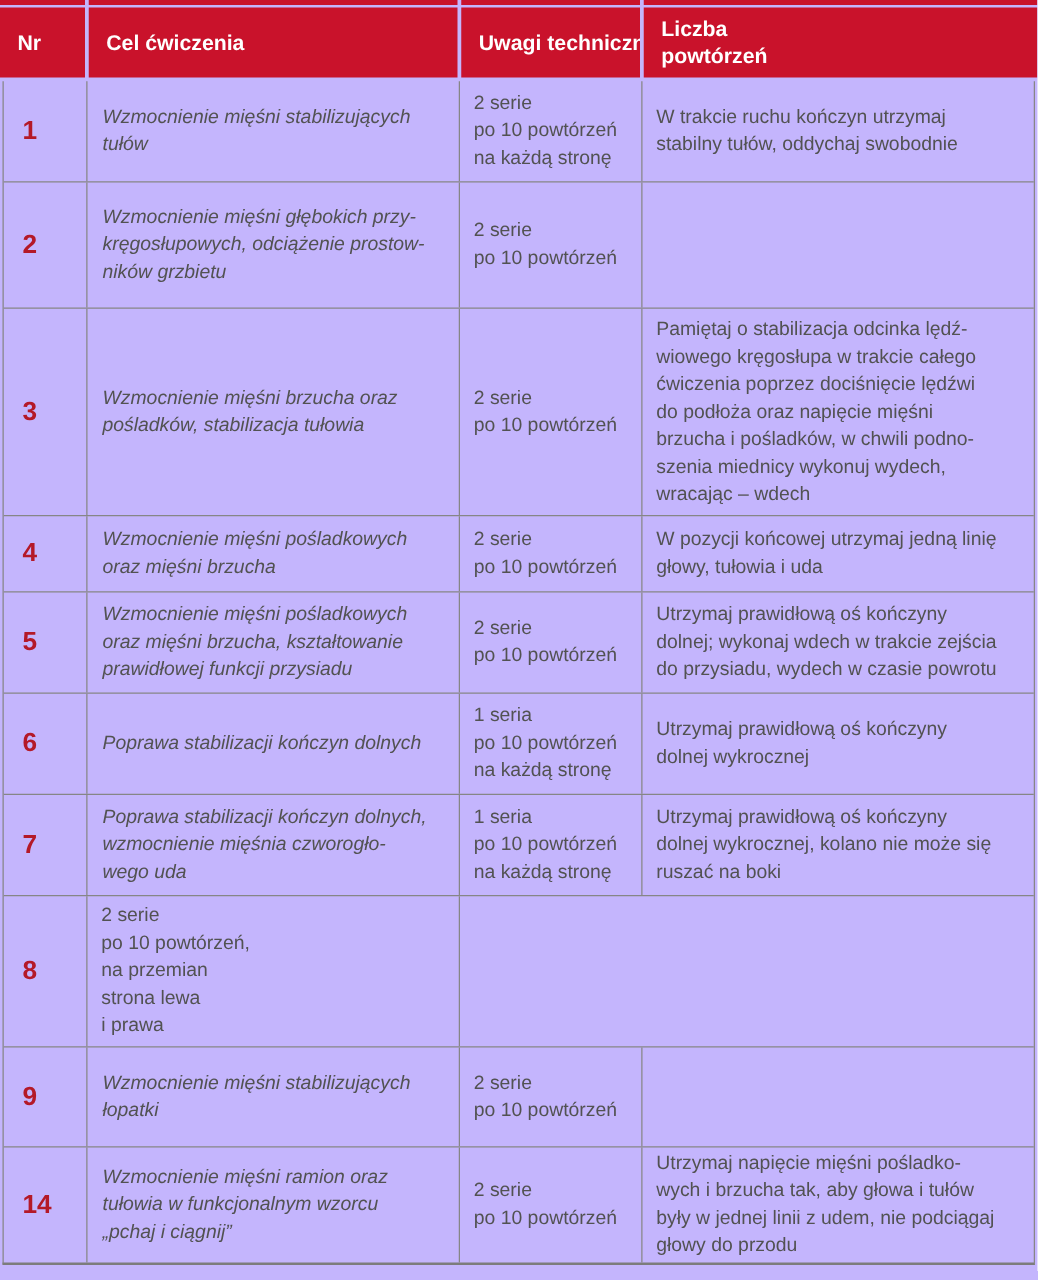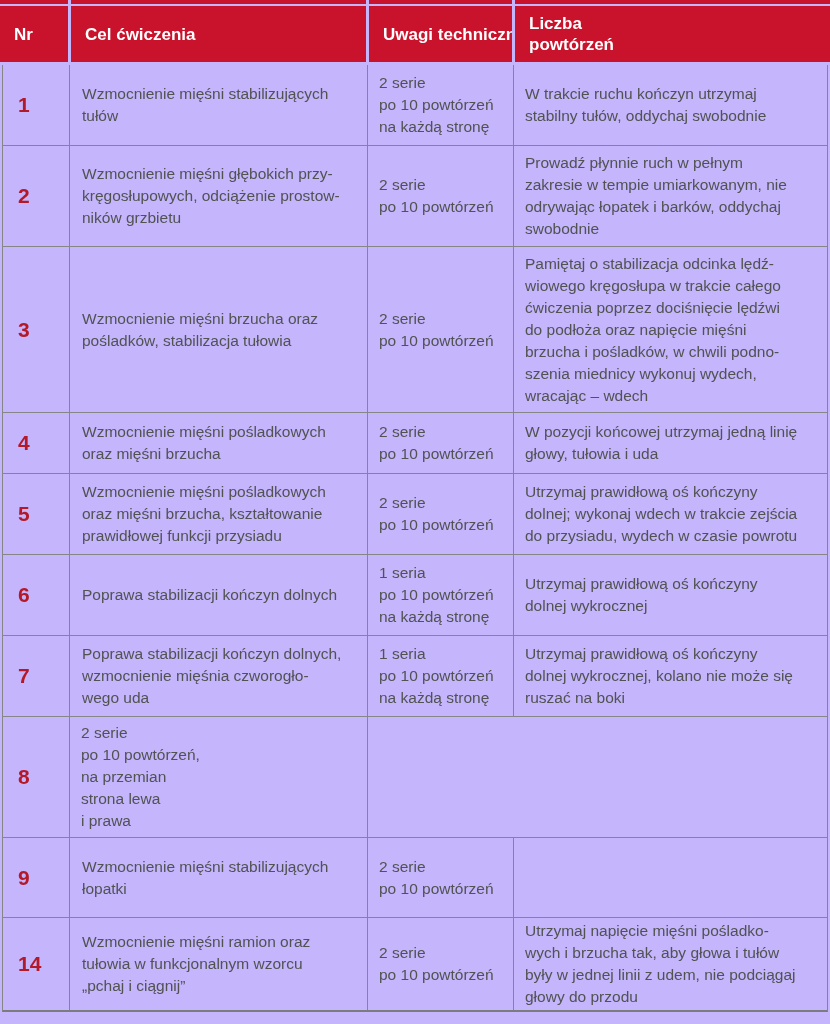--- a/index.html
+++ b/index.html
@@ -49,21 +49,21 @@
   }
   .cell.bordered { border-right:1px solid #868686; }
   .nr {
     padding-left:15px;
     color:#B41928; font-weight:bold; font-size:21px;
   }
   .txt {
     font-size:15.5px; line-height:22px; color:#525252;
     white-space:pre;
   }
-  .cel  { padding-left:12px; padding-right:6px; }
+  .cel  { padding-left:12px; padding-right:6px;font-style:italic; }
   .reps { padding-left:11px; padding-right:20px; }
   .uwagi{ padding-left:11px; padding-right:2px; }
 </style>
 </head>
 <body>
 
 <div class="page">
 
   <div class="hdr-grid">
     <div class="accent"></div>
@@ -91,24 +91,20 @@
 stabilny tułów, oddychaj swobodnie</div>
     </div>
 
     <div class="row rh2">
       <div class="cell bordered nr">2</div>
       <div class="cell bordered txt cel">Wzmocnienie mięśni głębokich przy-
 kręgosłupowych, odciążenie prostow-
 ników grzbietu</div>
       <div class="cell bordered txt reps">2 serie
 po 10 powtórzeń</div>
-      <div class="cell txt uwagi">Prowadź płynnie ruch w pełnym
-zakresie w tempie umiarkowanym, nie
-odrywając łopatek i barków, oddychaj
-swobodnie</div>
     </div>
 
     <div class="row rh3">
       <div class="cell bordered nr">3</div>
       <div class="cell bordered txt cel">Wzmocnienie mięśni brzucha oraz
 pośladków, stabilizacja tułowia</div>
       <div class="cell bordered txt reps">2 serie
 po 10 powtórzeń</div>
       <div class="cell txt uwagi">Pamiętaj o stabilizacja odcinka lędź-
 wiowego kręgosłupa w trakcie całego

